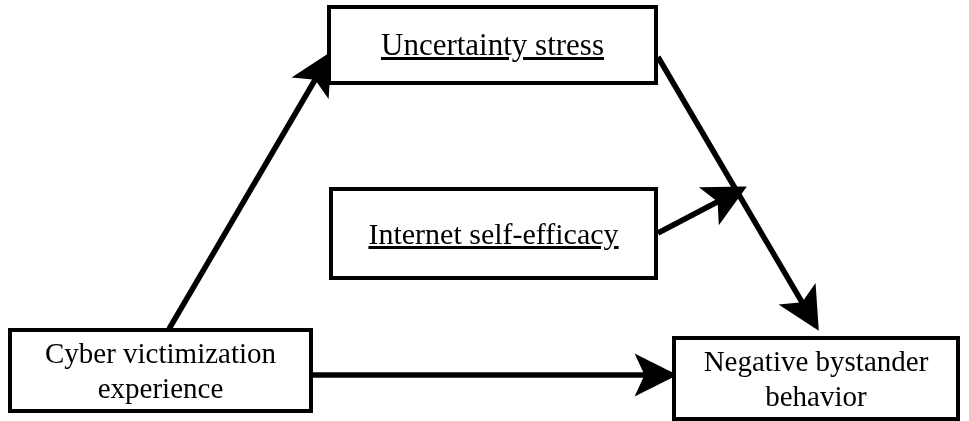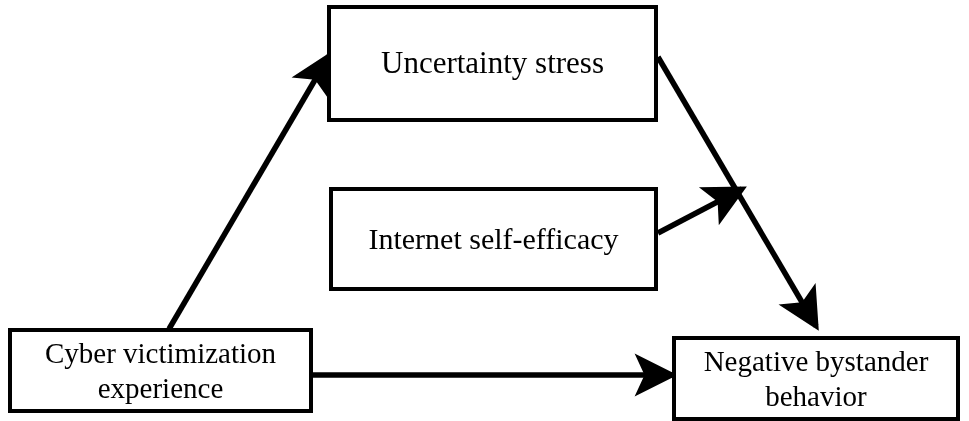--- a/index.html
+++ b/index.html
@@ -27,29 +27,31 @@
     color: #000000;
     font-family: "Liberation Serif", "DejaVu Serif", serif;
     line-height: 1.18;
     white-space: pre-line;
     z-index: 3;
   }
   #node-uncertainty-stress {
     left: 327px;
     top: 5px;
     width: 331px;
-    height: 117px;
+    height: 80px;
     font-size: 31px;
+    text-decoration: underline;
   }
   #node-internet-self-efficacy {
     left: 329px;
     top: 187px;
     width: 329px;
-    height: 104px;
+    height: 93px;
     font-size: 30px;
+    text-decoration: underline;
   }
   #node-cyber-victimization {
     left: 8px;
     top: 328px;
     width: 305px;
     height: 85px;
     font-size: 29px;
   }
   #node-negative-bystander {
     left: 672px;

